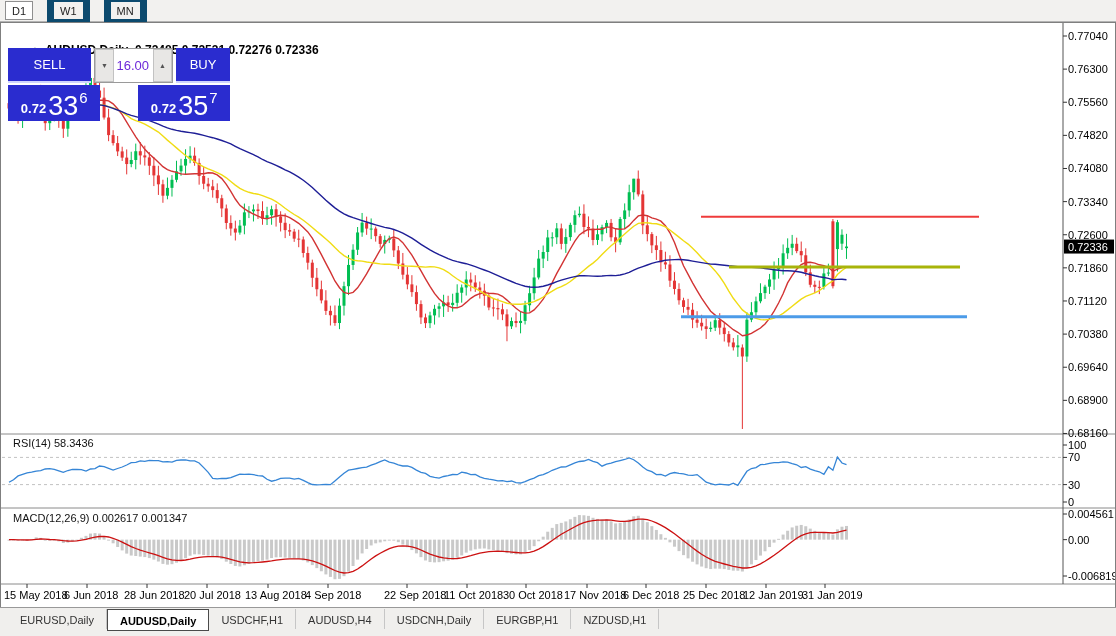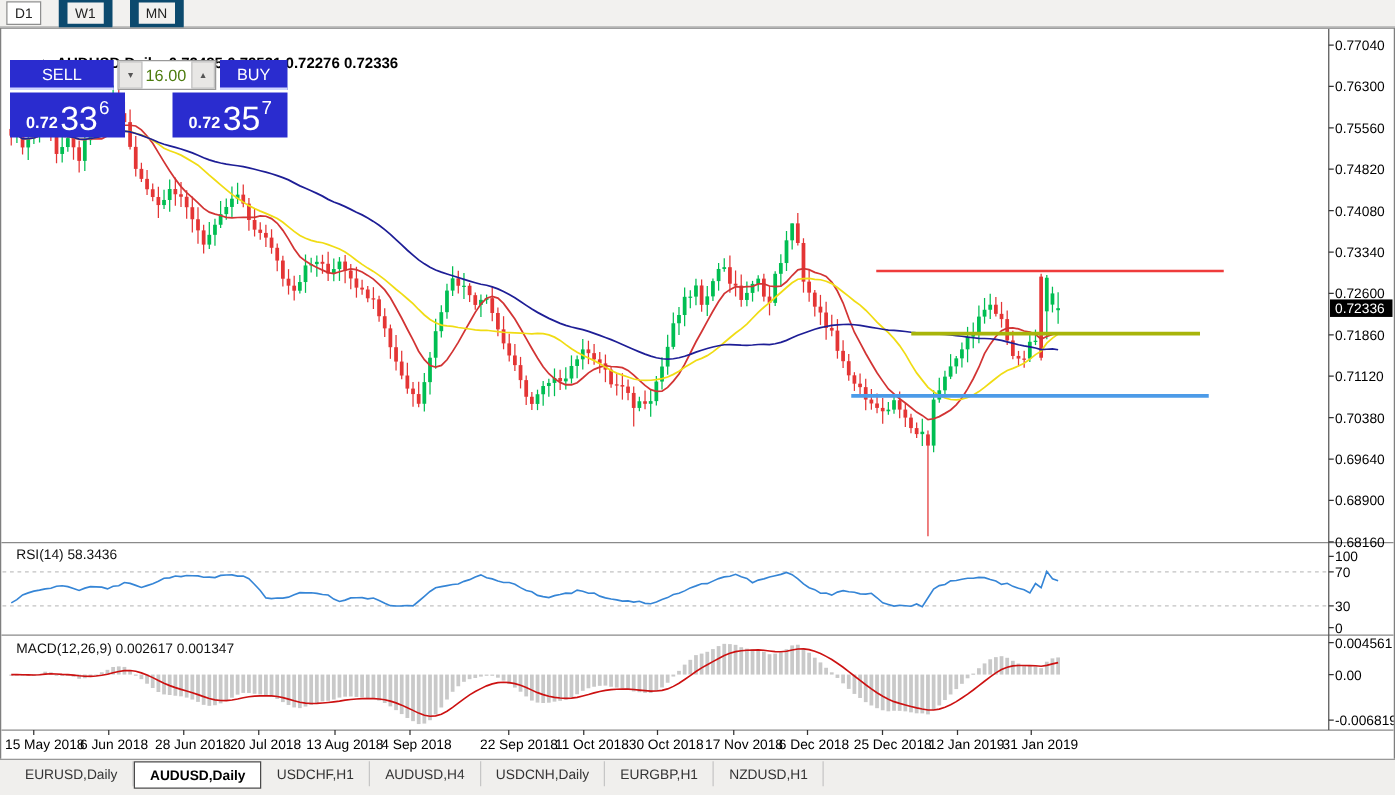--- a/index.html
+++ b/index.html
@@ -10,28 +10,28 @@
            border-bottom:1px solid #b3b3b3;display:flex;align-items:center;padding-left:5px;gap:14px;box-sizing:border-box;}
   .tbtn{height:17px;padding:0 6px;font-size:11px;color:#222;display:flex;align-items:center;
         border:7px solid #0c4a6e;background:#f2f1ef;cursor:default;}
   .tbtn.active{background:#ffffff;border:1px solid #8f8f8f;}
   
   .win{position:absolute;left:0;top:22px;width:1114px;height:585px;border:1px solid #7f7f7f;background:#fff;}
   .title{position:absolute;left:10px;top:6px;font-size:12px;font-weight:bold;color:#000;z-index:5;white-space:pre;}
   .title .tri{font-size:8px;vertical-align:2px;margin-right:6px;}
   
   .trade{position:absolute;left:7px;top:25px;width:222px;z-index:6;}
-  .trow{display:flex;height:24px;}
+  .trow{display:flex;height:35px;}
   .btn-blue{background:#2a2ccf;color:#fff;font-size:13px;display:flex;align-items:center;justify-content:center;}
   .sellbtn{width:83px;border-bottom:2px solid #cfd4ff;}
   .buybtn{width:54px;margin-left:3px;border-bottom:2px solid #cfd4ff;}
   .spin{display:flex;margin-left:3px;width:79px;border:1px solid #9a9a9a;background:#fff;box-sizing:border-box;}
   .spinbtn{width:17px;background:#e8e7e5;border:1px solid #c2c2c2;font-size:7px;color:#555;
            display:flex;align-items:center;justify-content:center;}
-  .spinval{flex:1;font-size:13px;color:#4d7c0f;display:flex;align-items:center;justify-content:flex-end;padding-right:4px;}
+  .spinval{flex:1;font-size:13px;color:#6d28d9;display:flex;align-items:center;justify-content:flex-end;padding-right:4px;}
   .prow{display:flex;margin-top:2px;gap:32px;}
   .pxbox{height:36px;background:#2a2ccf;color:#fff;display:flex;align-items:flex-end;justify-content:center;}
   .pxbox.left{width:107px;}
   .pxbox.right{width:106px;margin-left:6px;}
   .px-small{font-size:13px;font-weight:bold;margin:0 2px 5px 0;}
   .px-big{font-size:27px;line-height:30px;font-weight:normal;}
   .px-sup{font-size:15px;margin:0 0 15px 1px;}
   
   .tabs{position:absolute;left:0;top:607px;width:1116px;height:43px;background:#f0efed;border-top:1px solid #999;
         display:flex;align-items:flex-start;padding:1px 0 16px 8px;box-sizing:border-box;}

